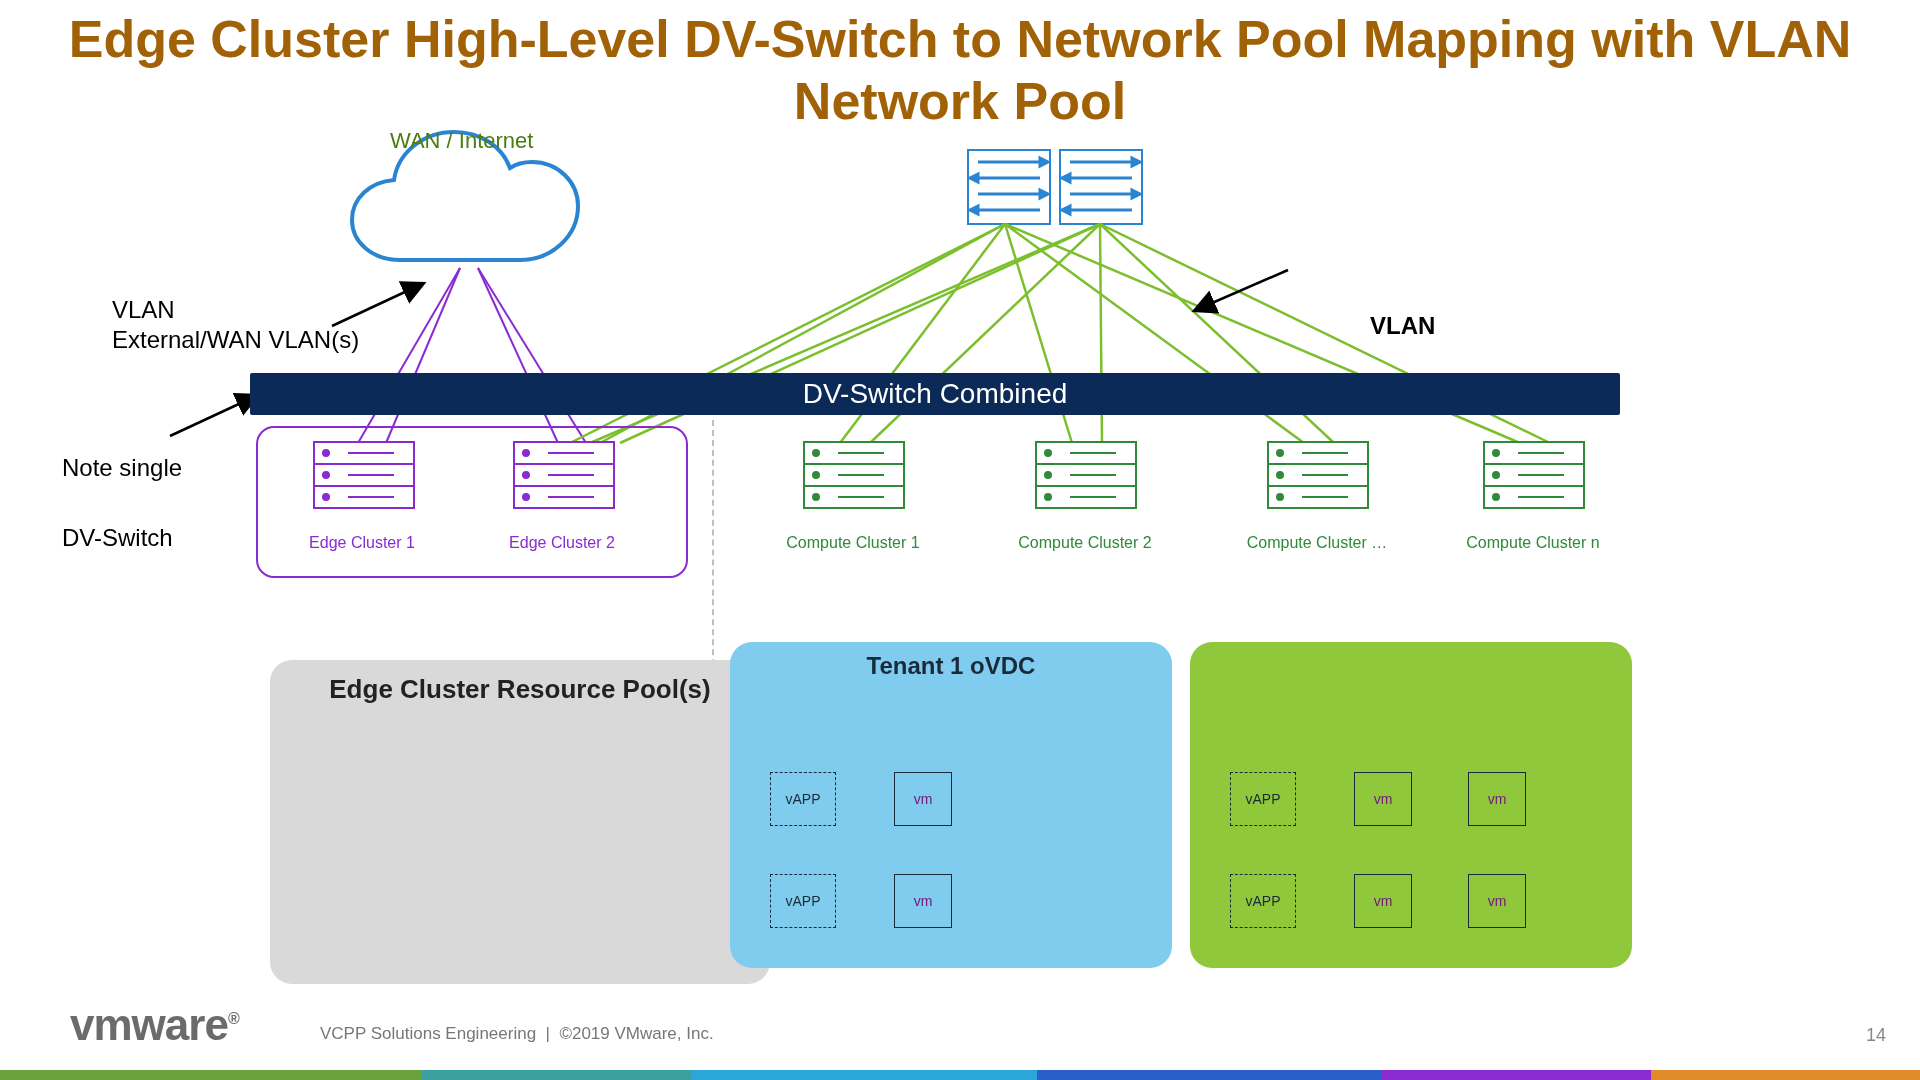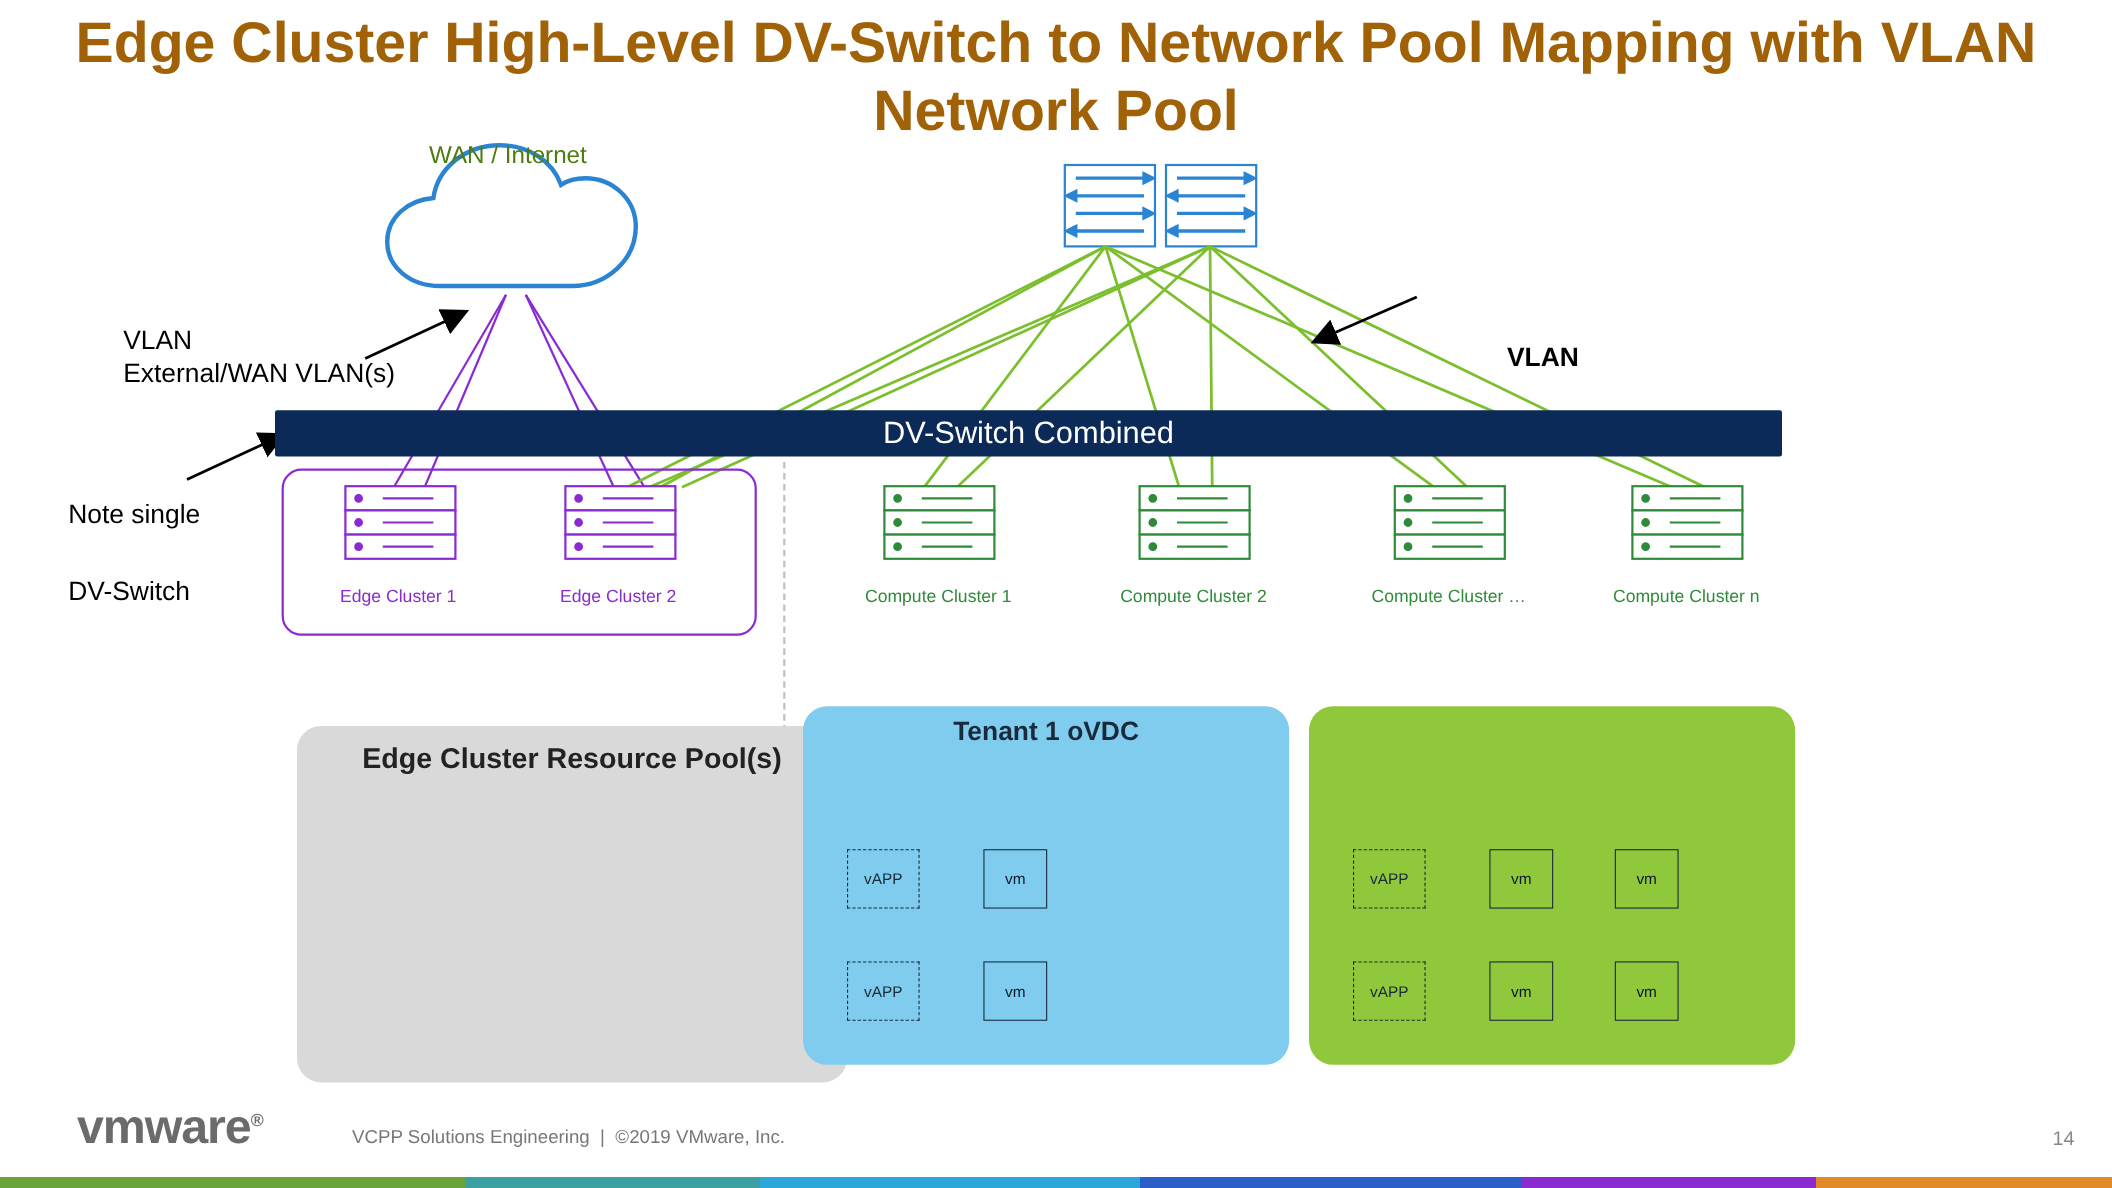--- a/index.html
+++ b/index.html
@@ -95,21 +95,21 @@
   
   .dbox {
     width: 64px; height: 52px;
     border: 1px dashed #1b2a3a;
     font-size: 14px; color: #1b2a3a;
     display: flex; align-items: center; justify-content: center;
   }
   .sbox {
     width: 56px; height: 52px;
     border: 1px solid #1b2a3a;
-    font-size: 14px; color: #0f172a;
+    font-size: 14px; color: #701a75;
     display: flex; align-items: center; justify-content: center;
   }
 
   
   .vsep {
     top: 420px; height: 554px; left: 712px;
     border-left: 2px dashed #bfbfbf;
   }
 
   

